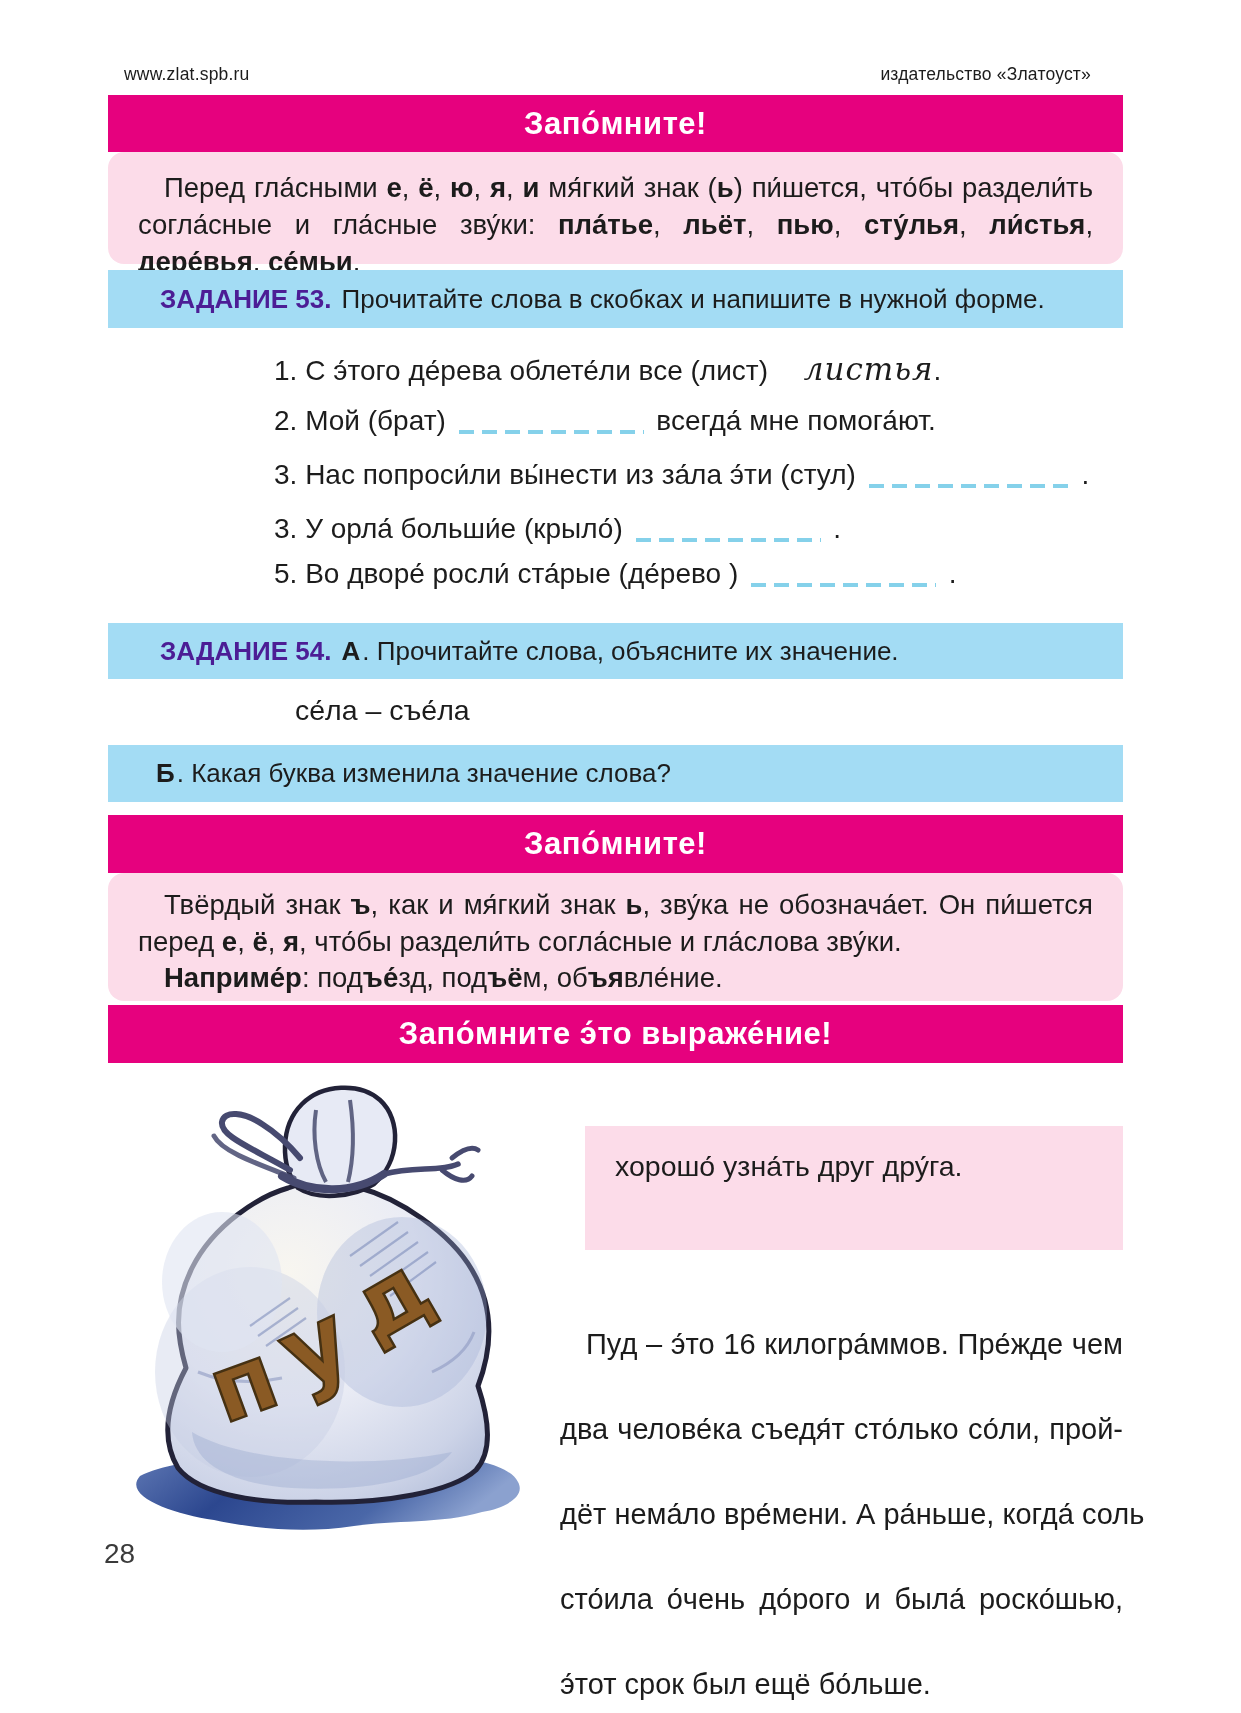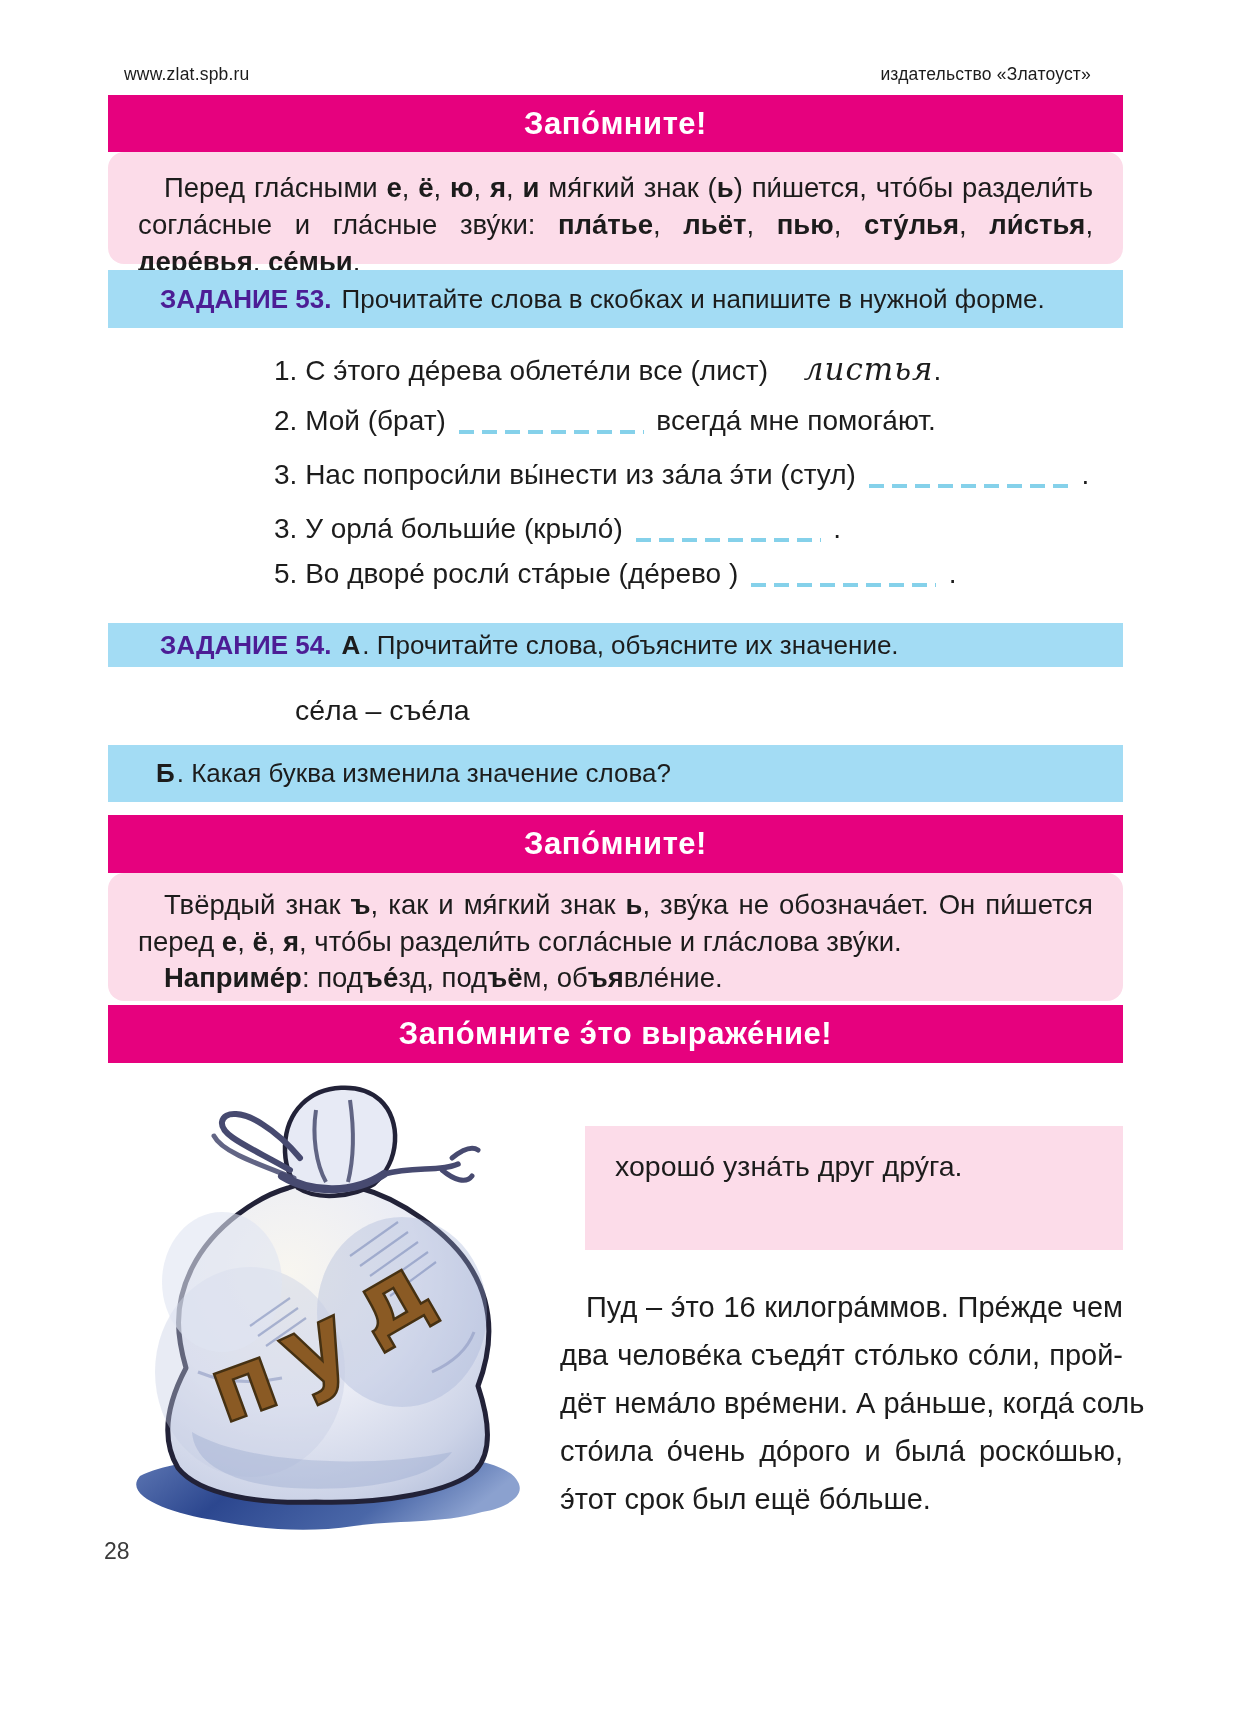--- a/index.html
+++ b/index.html
@@ -32,28 +32,28 @@
   }
   .wordpair{position:absolute;left:295px;top:694px;font-size:28.5px;}
 
   .note2 p{margin:0;}
   .note2 .p2{text-align:left;}
 
   .exprbox{position:absolute;left:585px;top:1126px;width:538px;height:124px;background:#fcdce9;
     box-sizing:border-box;padding:21px 20px 0 30px;font-size:28.5px;line-height:38px;}
 
   .pud-par{position:absolute;left:560px;top:1283px;width:563px;font-size:29px;}
-  .pud-par .ln{height:48px;line-height:48px;text-align:justify;text-align-last:justify;white-space:nowrap;}
+  .pud-par .ln{height:48px;line-height:48px;text-align:justify;text-align-last:justify;white-space:nowrap;margin-top:37px;}
   .pud-par .ln.first{padding-left:26px;}
   .pud-par .ln.last{text-align-last:left;}
 
   .illu{position:absolute;left:100px;top:1070px;width:436px;height:466px;}
   .illu svg{width:100%;height:100%;}
 
-  .pagenum{position:absolute;left:104px;top:1538px;font-size:23px;color:#3a3a3a;}
+  .pagenum{position:absolute;left:104px;top:1538px;font-size:28px;color:#3a3a3a;}
 </style>
 </head>
 <body>
 
 <div class="page">
 
   <div class="hdr hdr-left">www.zlat.spb.ru</div>
   <div class="hdr hdr-right">издательство «Златоуст»</div>
 
   <div class="band magenta" style="top:95px;height:57px;">
@@ -67,21 +67,21 @@
     <span class="task-label">ЗАДАНИЕ 53.</span>
     <span>Прочитайте слова в скобках и напишите  в нужной  форме.</span>
   </div>
 
   <div class="ex-item" style="top:351px;"><span>1. С э́того де́рева облете́ли все (лист) </span><span class="answer">листья</span><span>.</span></div>
   <div class="ex-item" style="top:405px;"><span>2. Мой  (брат) </span><span class="blank" style="width: 185px;"></span><span>  всегда́  мне помога́ют.</span></div>
   <div class="ex-item" style="top:459px;"><span>3. Нас попроси́ли вы́нести из за́ла э́ти (стул) </span><span class="blank" style="width: 200px;"></span><span> .</span></div>
   <div class="ex-item" style="top:513px;"><span>3. У орла́ больши́е (крыло́) </span><span class="blank" style="width: 185px;"></span><span> .</span></div>
   <div class="ex-item" style="top:558px;"><span>5. Во дворе́ росли́ ста́рые (де́рево ) </span><span class="blank" style="width: 185px;"></span><span> .</span></div>
 
-  <div class="band bluebar" style="top:623px;height:44px;text-align:right;">
+  <div class="band bluebar" style="top:623px;height:56px;text-align:right;">
     <span class="task-label">ЗАДАНИЕ 54.</span>
     <span class="sub-label">А</span>
     <span>. Прочитайте слова, объясните их значение.</span>
   </div>
 
   <div class="wordpair">се́ла – съе́ла</div>
 
   <div class="band bluebar" style="top:745px;height:57px;padding-left:48px;">
     <span class="sub-label">Б</span>
     <span>. Какая буква изменила значение слова?</span>

